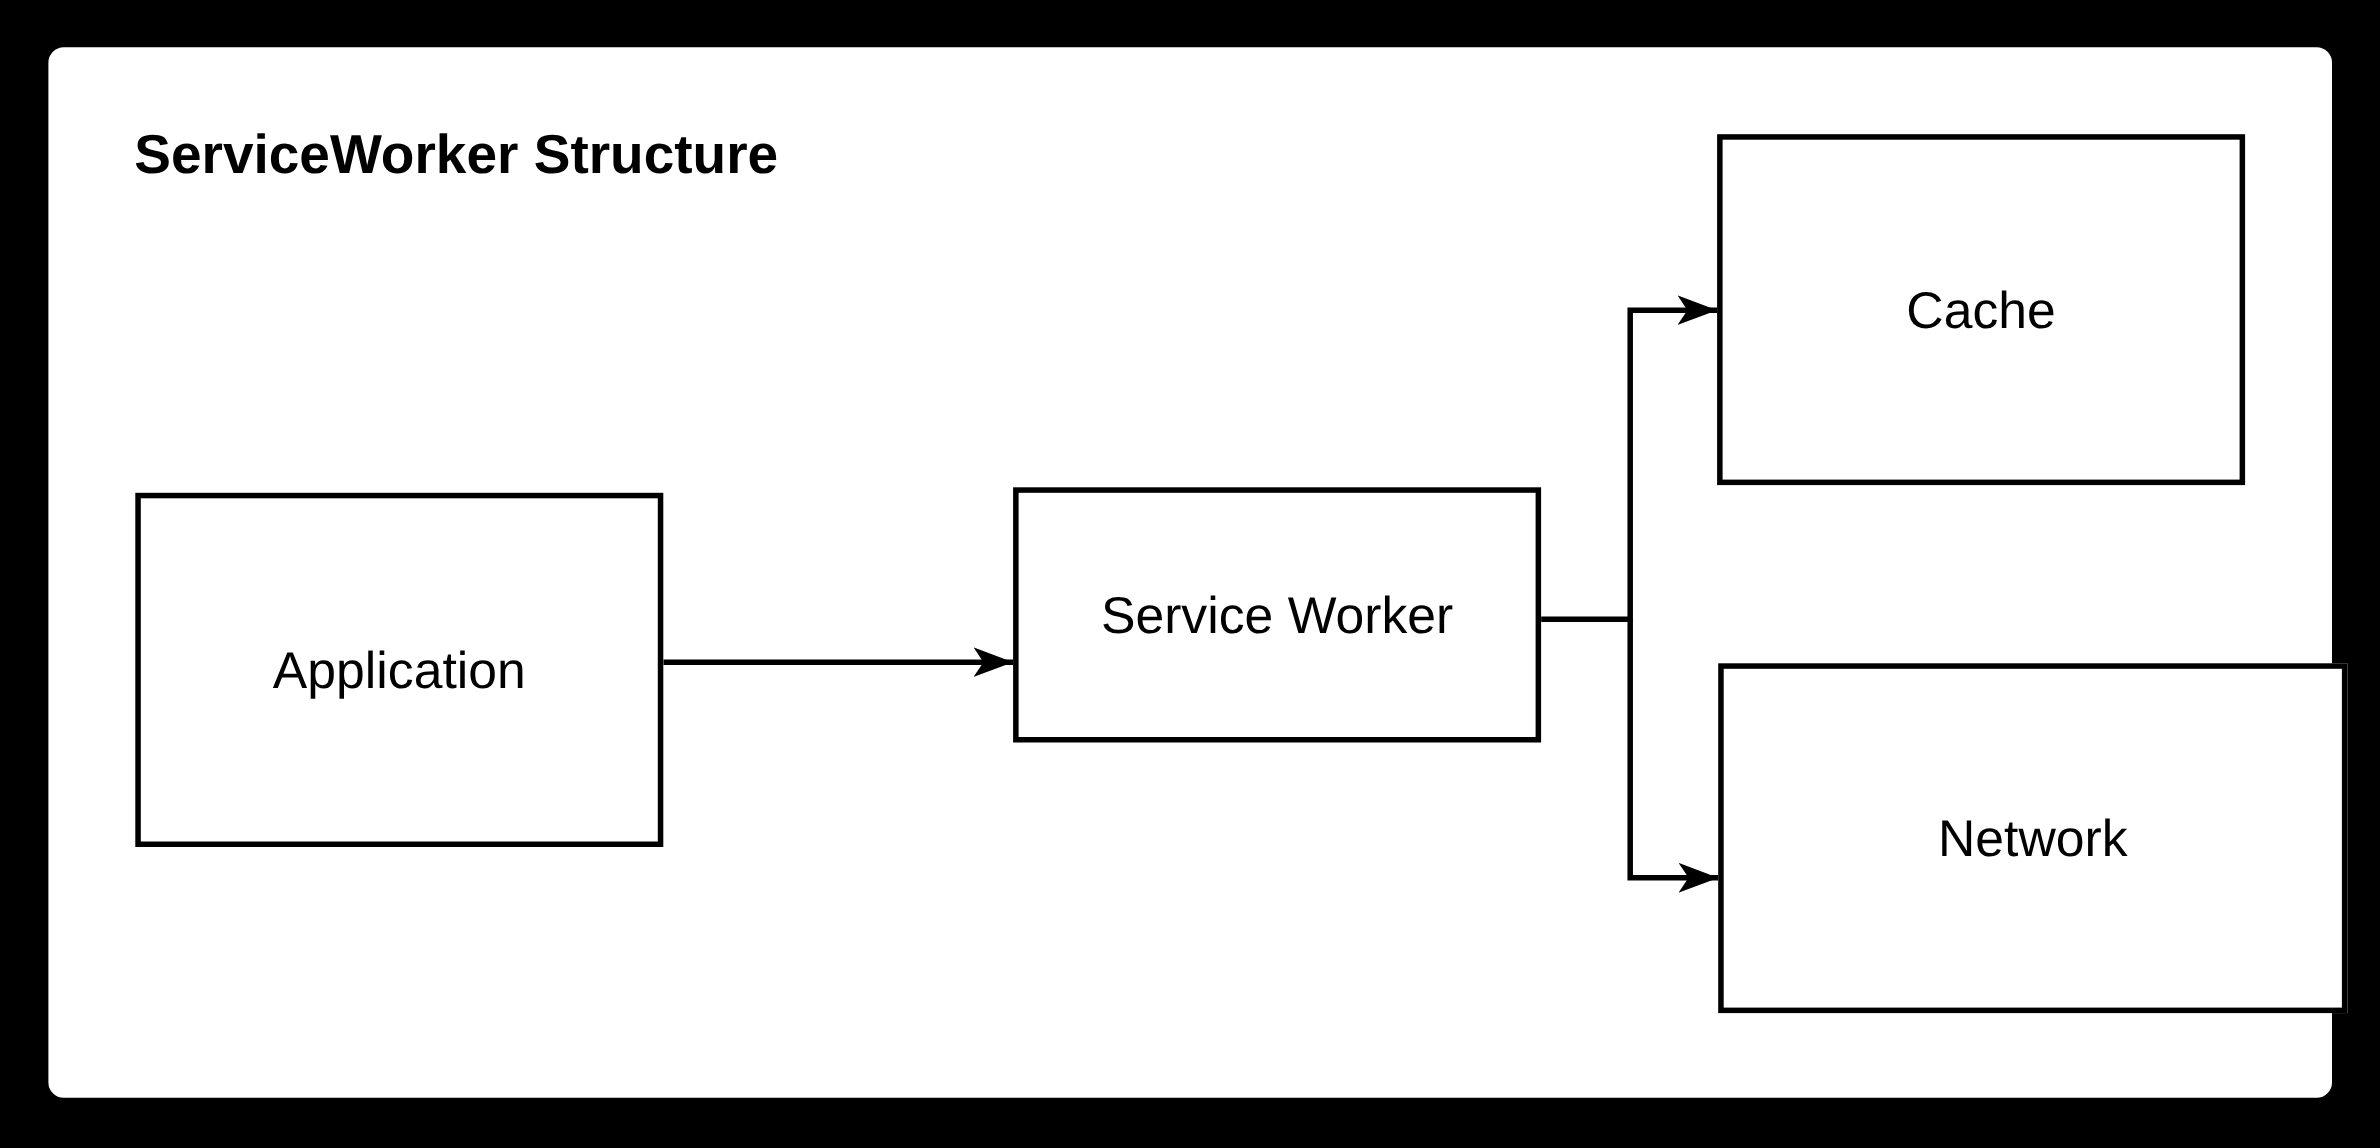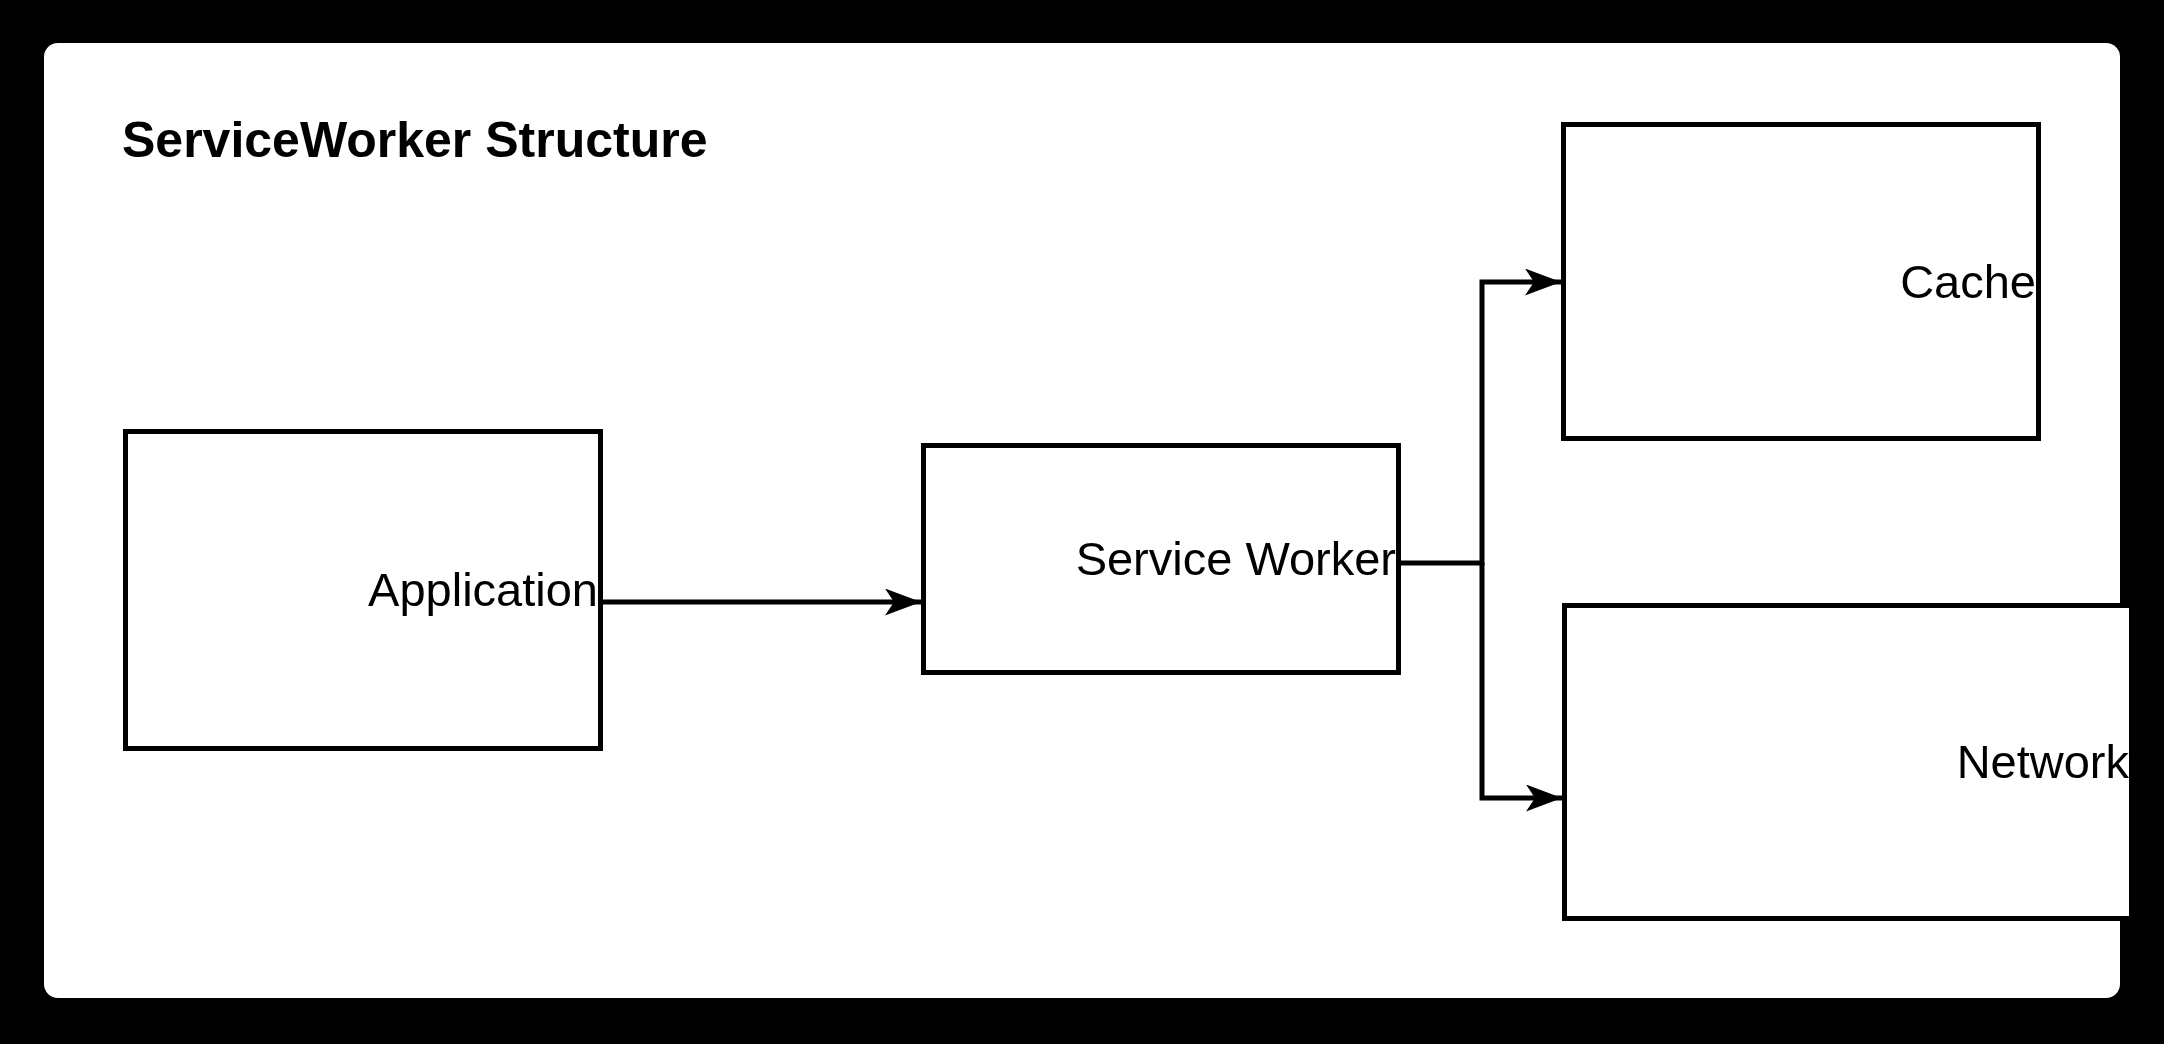--- a/index.html
+++ b/index.html
@@ -33,29 +33,29 @@
     color: #000000;
     white-space: nowrap;
   }
   .node {
     position: absolute;
     box-sizing: border-box;
     background: #ffffff;
     border: 5px solid #000000;
     display: flex;
     align-items: center;
-    justify-content: flex-end;
+    justify-content: center;
   }
   .node .label {
     font-size: 47px;
     line-height: 1.1;
     color: #000000;
     white-space: nowrap;
   }
-  .node-application    { left: 79px;   top: 386px; width: 480px; height: 322px; }
+  .node-application    { left: 79px;   top: 405px; width: 480px; height: 322px; }
   .node-service-worker { left: 877px;  top: 400px; width: 480px; height: 232px; }
   .node-cache          { left: 1517px; top: 79px;  width: 480px; height: 319px; }
   .node-network        { left: 1518px; top: 560px; width: 572px; height: 318px; }
   .edges {
     position: absolute;
     left: 0;
     top: 0;
     width: 2076px;
     height: 955px;
     pointer-events: none;

